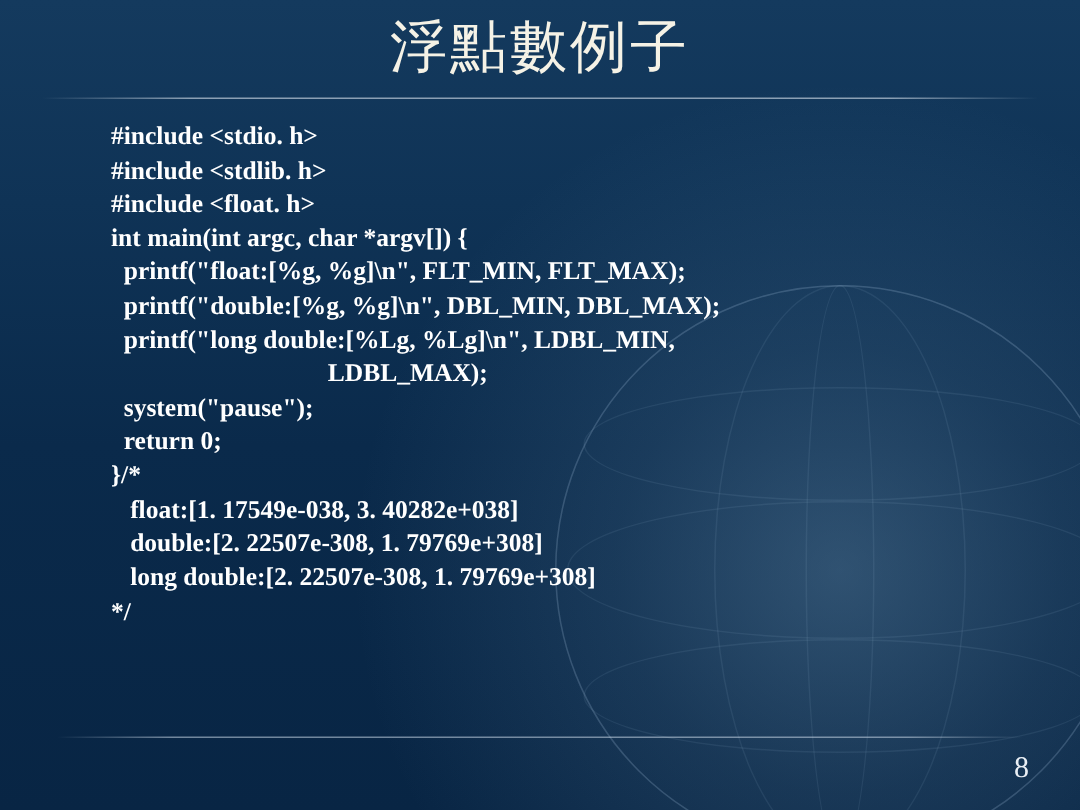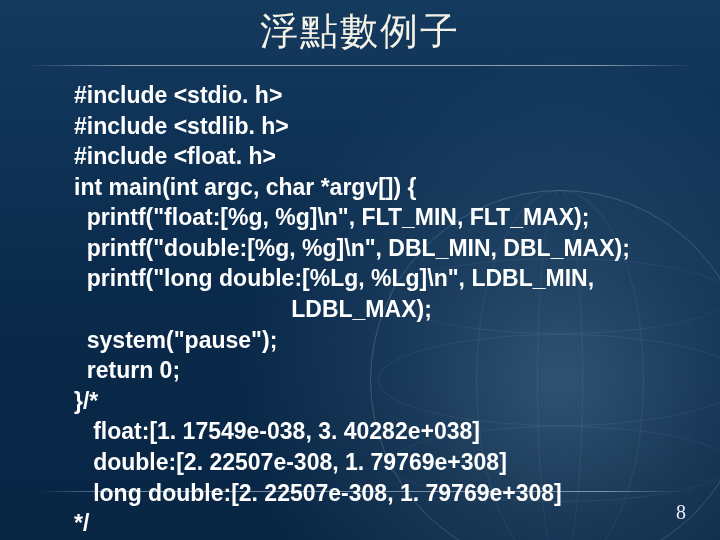--- a/index.html
+++ b/index.html
@@ -55,23 +55,23 @@
     padding-bottom: 8px;
     letter-spacing: 2px;
   }
   .title-rule {
     height: 1px;
     background: linear-gradient(90deg, rgba(255,255,255,0) 0%, rgba(220,230,240,0.6) 15%, rgba(220,230,240,0.6) 85%, rgba(255,255,255,0) 100%);
     margin: 0 28px 4px 28px;
   }
   .code {
     color: #ffffff;
-    font-family: Liberation Sans, sans-serif;
+    font-family: Liberation Serif, serif;
     font-weight: bold;
-    font-size: 23px;
+    font-size: 17px;
     line-height: 1.33;
     white-space: pre;
     padding: 10px 0 0 74px;
     position: relative;
     z-index: 2;
   }
   .bottom-rule {
     position: absolute;
     left: 38px;
     right: 38px;

